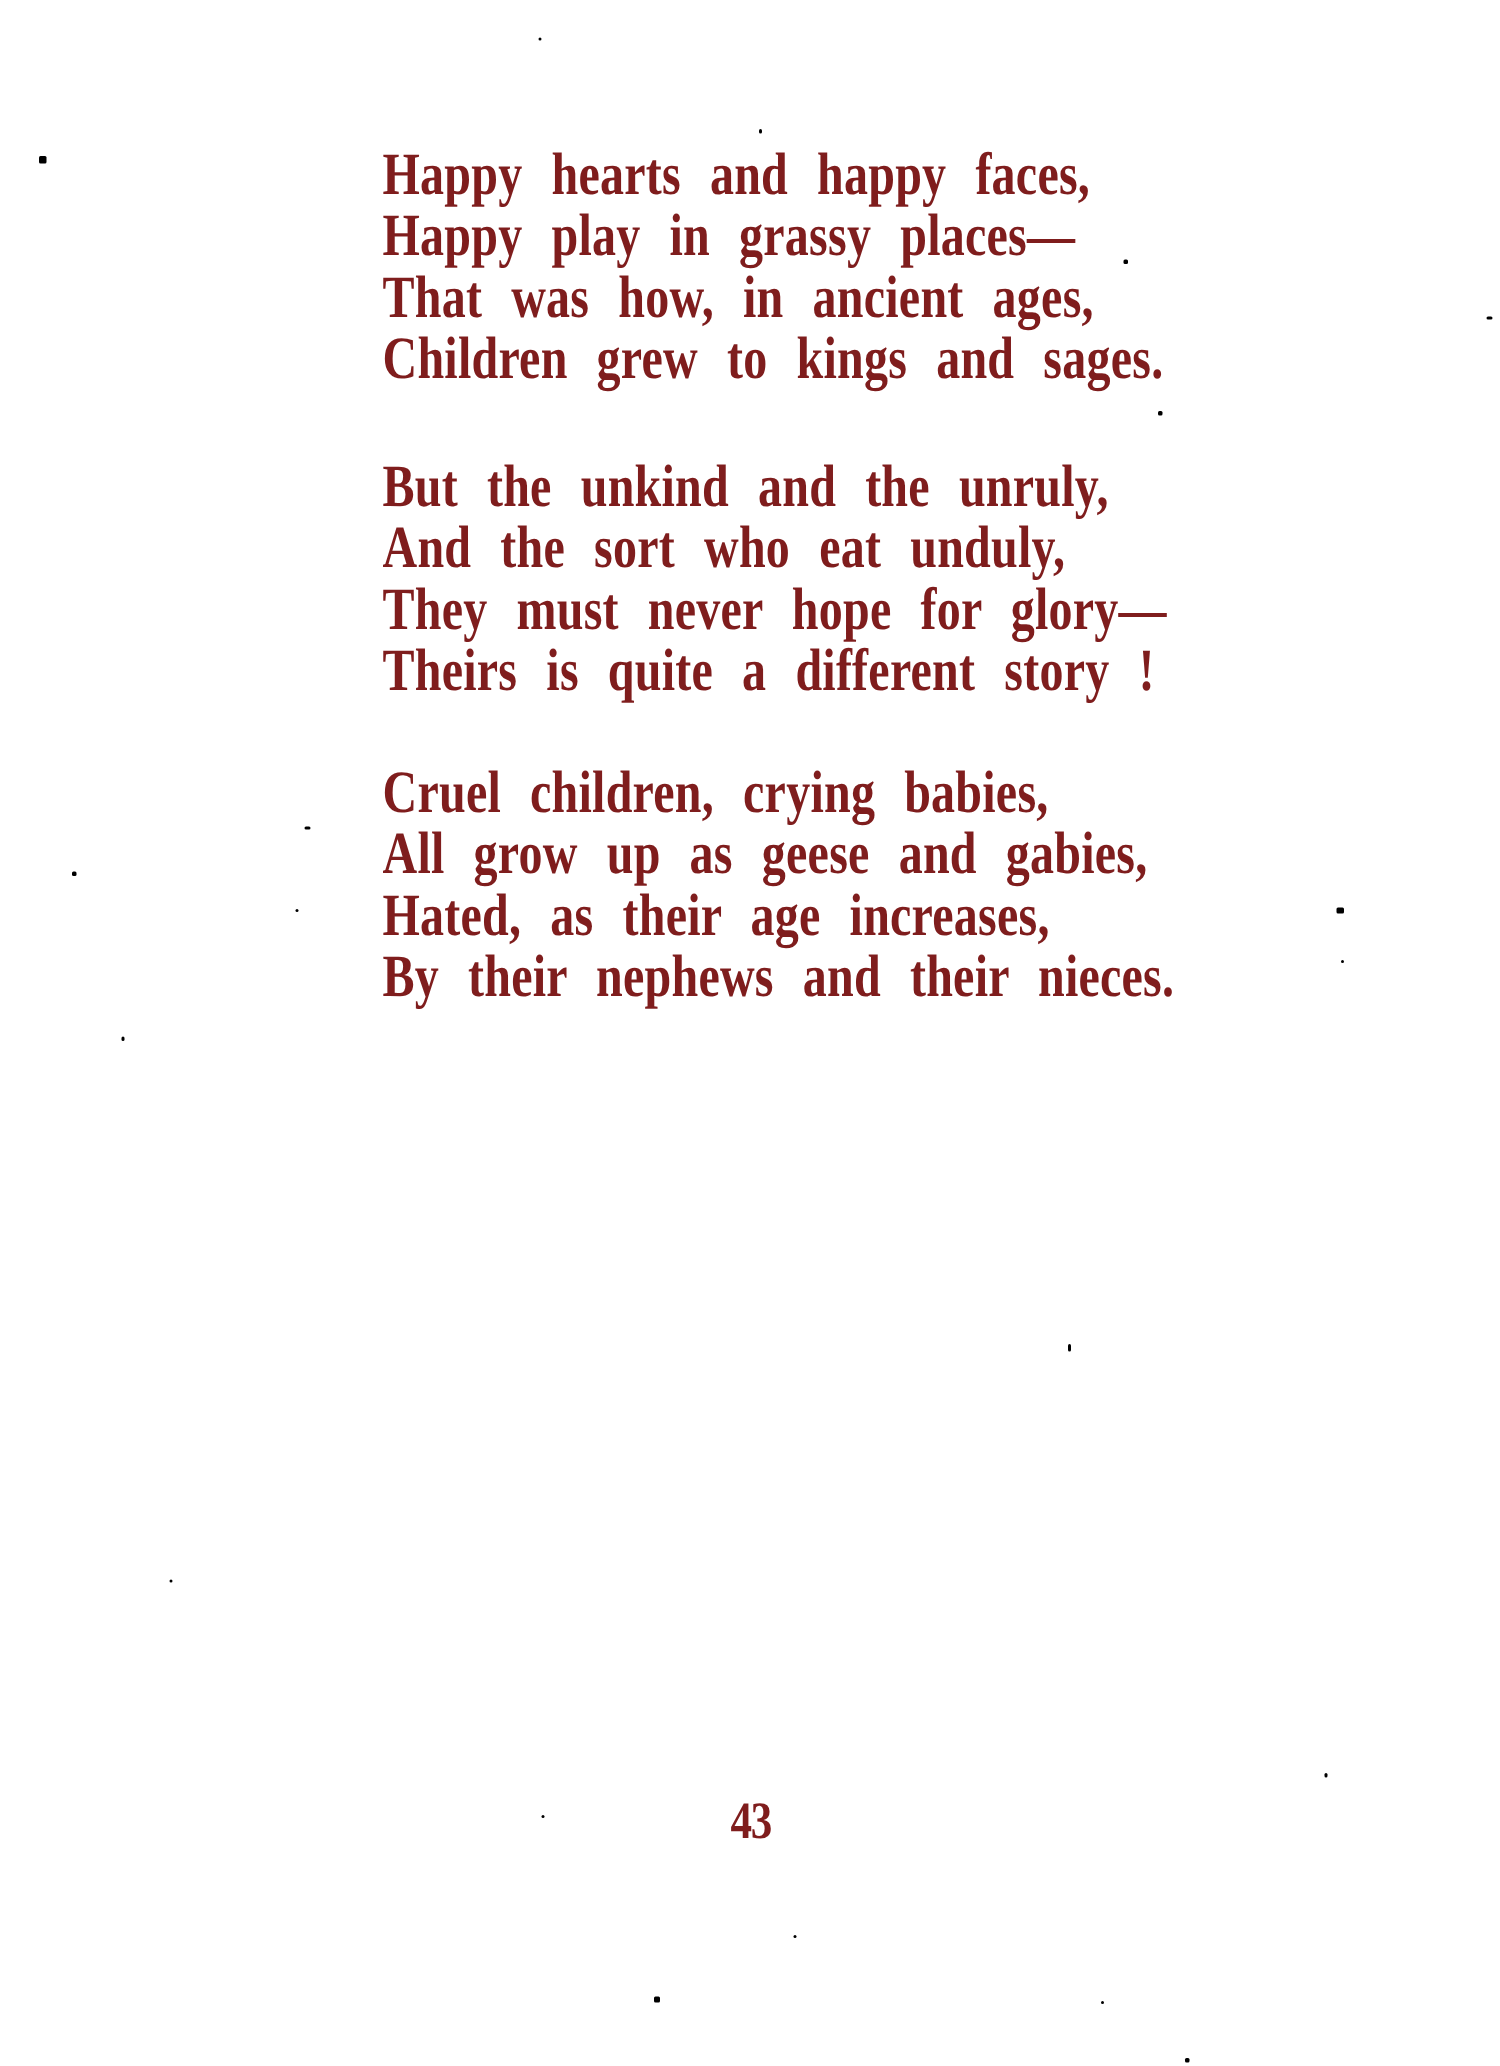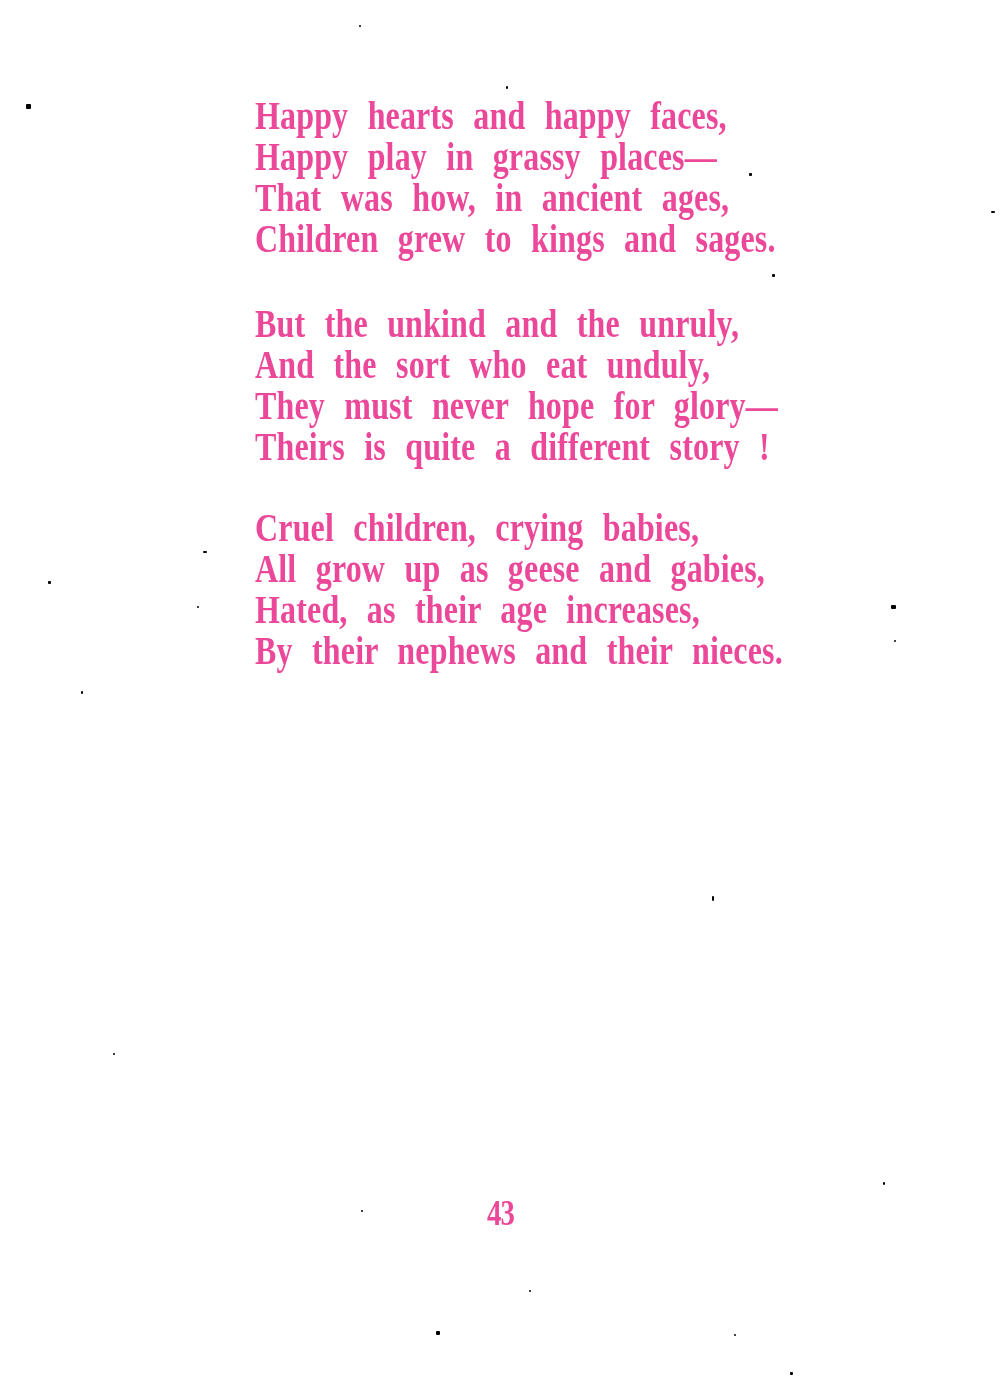--- a/index.html
+++ b/index.html
@@ -7,21 +7,21 @@
     padding: 0;
     background: #ffffff;
   }
   .page {
     position: relative;
     width: 1000px;
     height: 1377px;
     background: #ffffff;
     overflow: hidden;
     font-family: "Liberation Serif", "DejaVu Serif", serif;
-    color: #ec4899;
+    color: #7f1d1d;
   }
   .poem {
     position: absolute;
     left: 255px;
     top: 0;
     width: 860px;
     transform: scaleX(0.8);
     transform-origin: left top;
   }
   .stanza {

